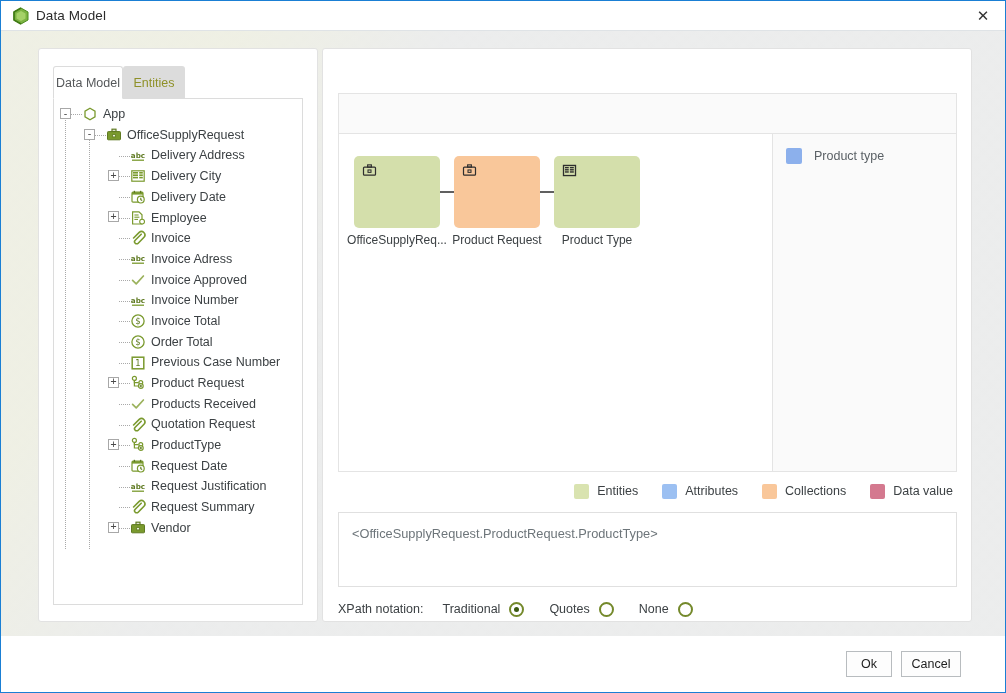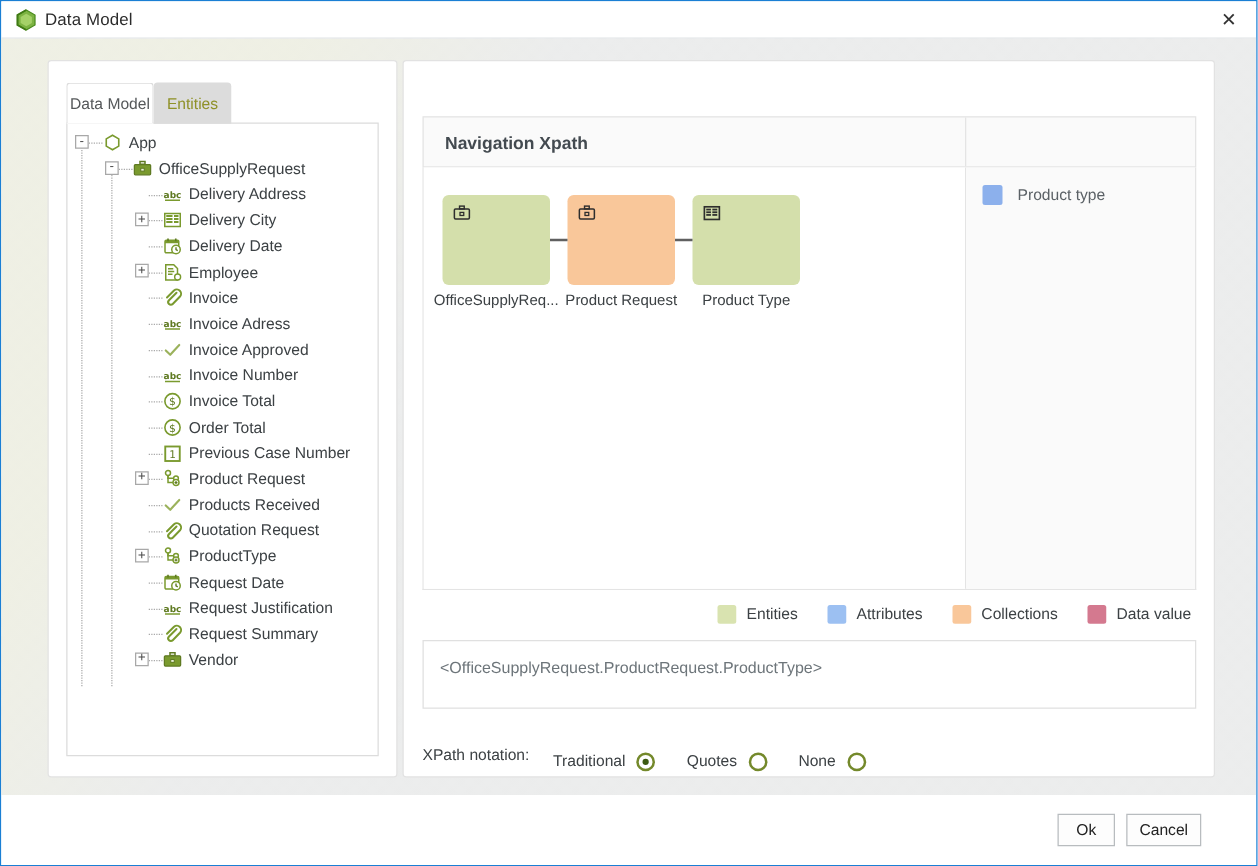--- a/index.html
+++ b/index.html
@@ -262,32 +262,32 @@
   .legend-item { display: flex; align-items: center; margin-left: 24px; }
   .legend-swatch {
     width: 15px; height: 15px;
     border-radius: 2px; margin-right: 8px;
   }
   .legend-label { font-size: 12.5px; color: #3c4144; }
 
   
   #xpath-box {
     position: absolute; left: 15px; top: 463px;
-    width: 619px; height: 55px;
+    width: 619px; height: 75px;
     border: 1px solid #e0e0e0;
     background: #ffffff;
     padding: 13px 0 0 13px;
     font-size: 12.8px;
     color: #6d757a;
     overflow: hidden;
   }
   #notation-row {
     position: absolute; left: 15px; top: 548px;
     height: 24px;
-    display: flex; 
+    display: flex; align-items: center;
     font-size: 12.5px; color: #3c4144;
   }
   #notation-label { margin-right: 19px; }
   .radio-item { display: flex; align-items: center; margin-right: 25px; cursor: pointer; }
   .radio-item .rlabel { margin-right: 9px; }
   .radio {
     width: 15px; height: 15px;
     border: 2px solid #74892b;
     border-radius: 50%;
     background: #fff;
@@ -575,21 +575,20 @@
             </div>
             <span class="vline" style="left: 11px; top: 10.35px; height: 434.7px;"></span>
             <span class="vline" style="left: 35px; top: 31.05px; height: 414px;"></span>
           </div>
       </div>
     </div>
 
     <div id="right-card">
 
       <div id="nav-header">
-        <div id="nav-header-left">Navigation Xpath</div>
       </div>
 
       <div id="canvas-wrap">
         <div id="canvas">
             <div class="node" style="left: 15px; background: rgb(212, 223, 171);">
               <span class="nicon"><svg width="15" height="15" viewBox="0 0 16 16">
                   <rect x="6" y="2" width="4" height="2.4" fill="none" stroke="#2e2e2e" stroke-width="1.2"></rect>
                   <rect x="1.6" y="4.4" width="12.8" height="8.6" rx="1" fill="none" stroke="#2e2e2e" stroke-width="1.3"></rect>
                   <rect x="6.4" y="7.4" width="3.2" height="2.6" fill="none" stroke="#2e2e2e" stroke-width="1.1"></rect>
                 </svg></span>

